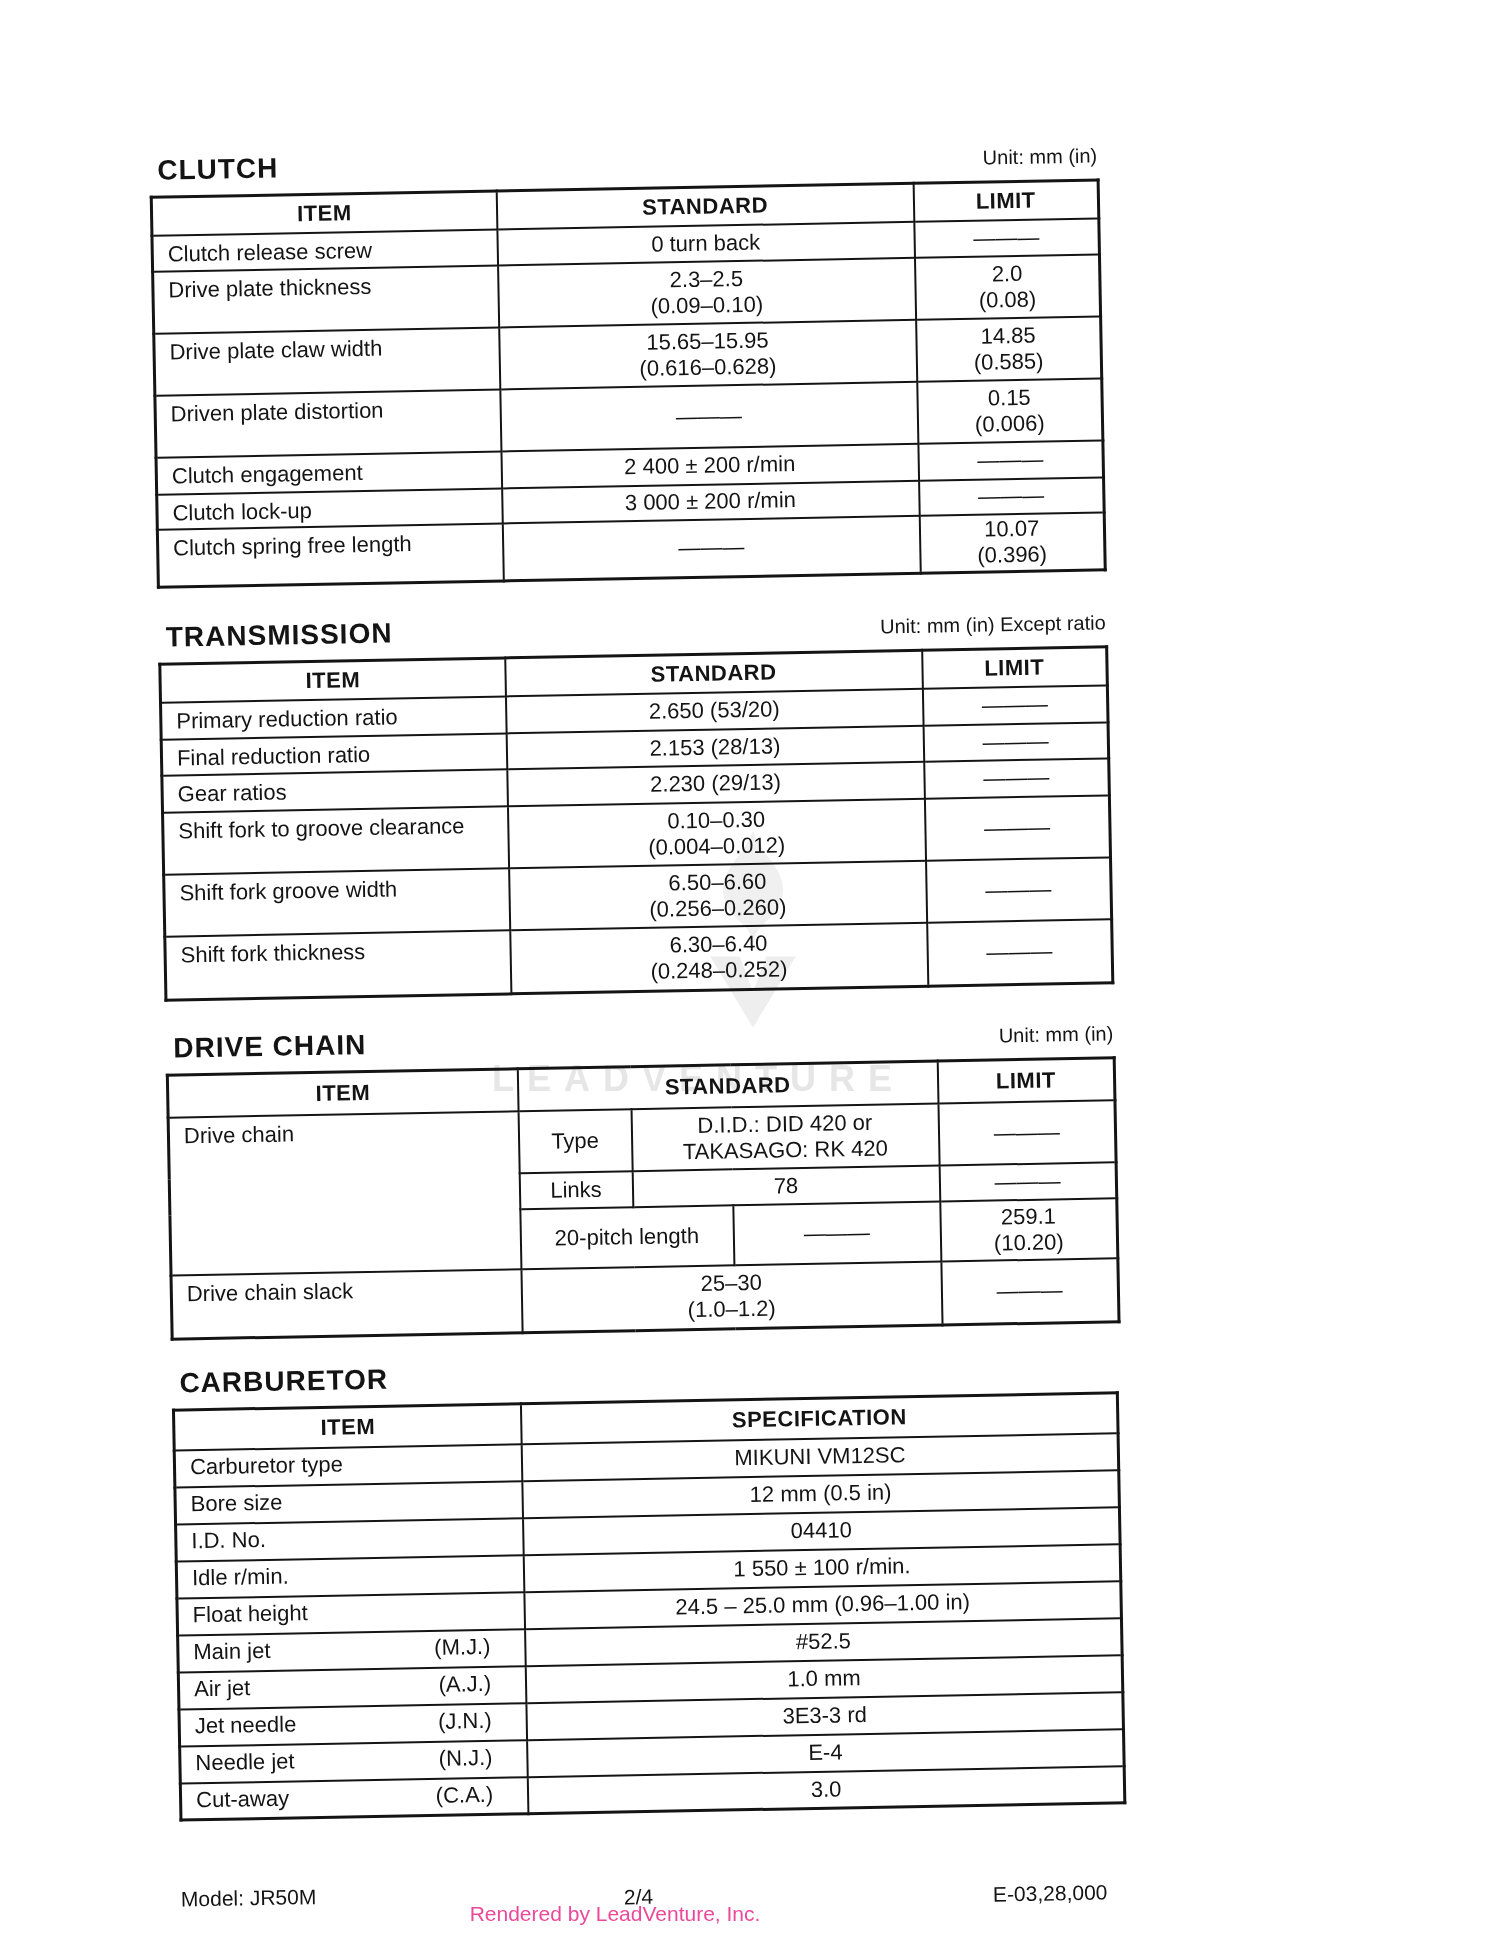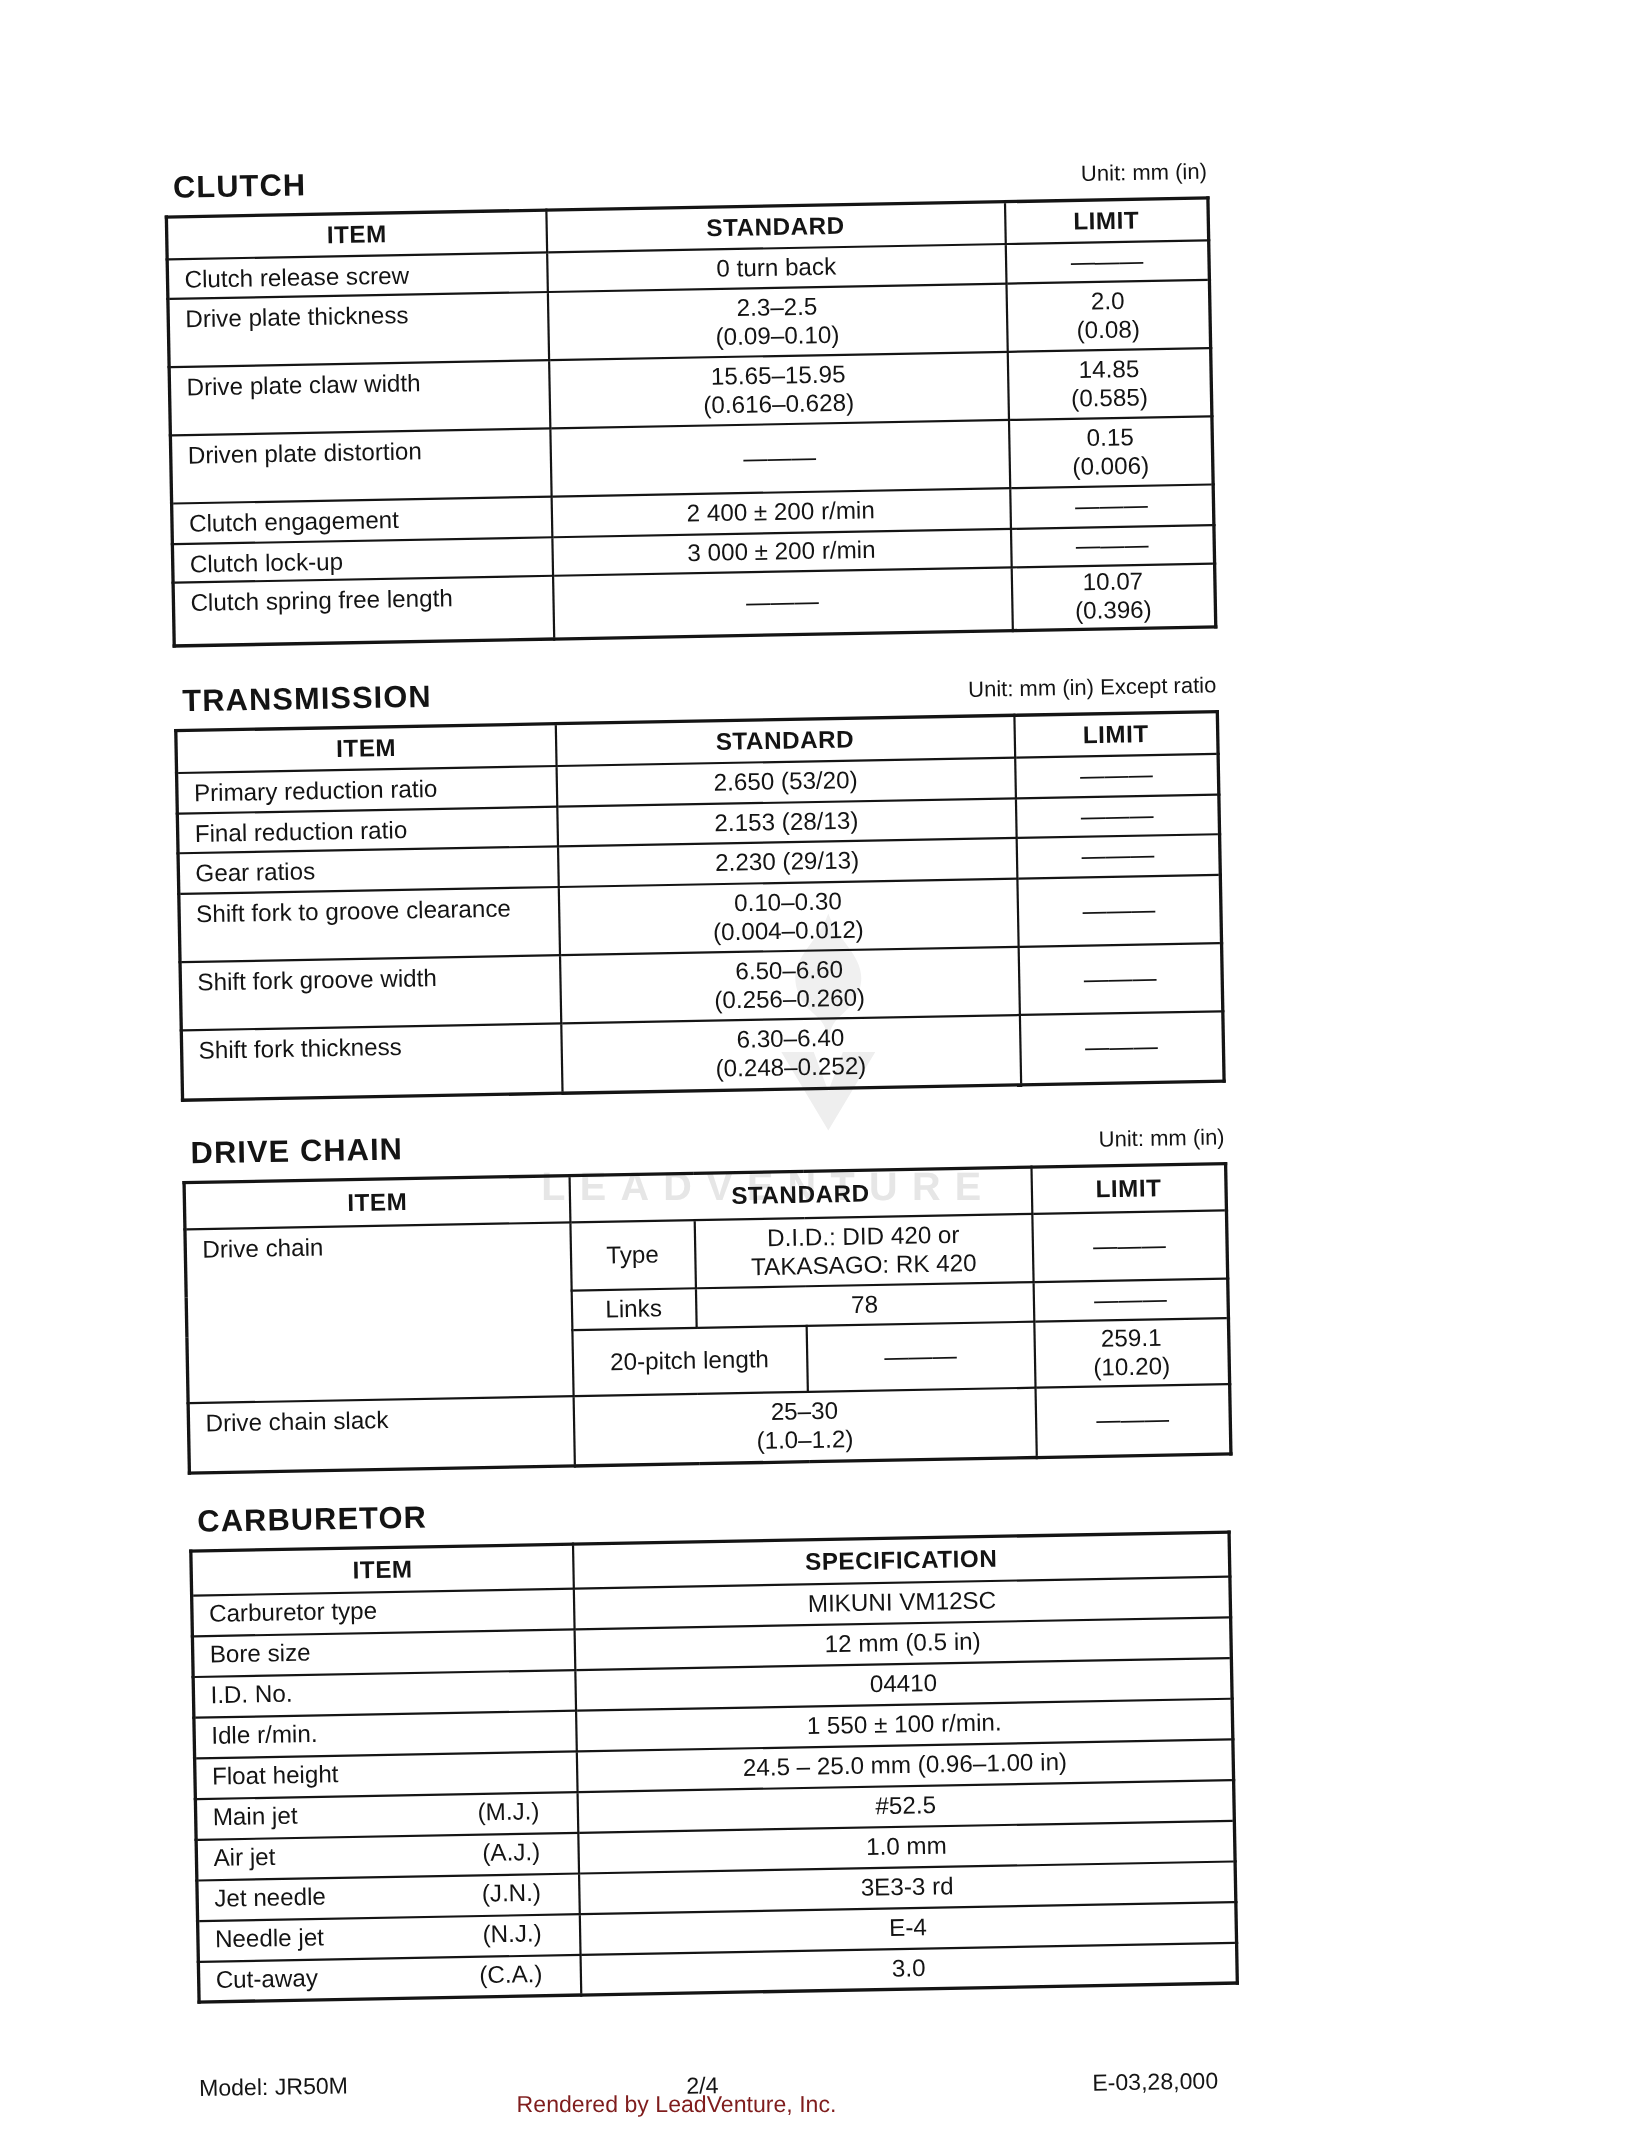--- a/index.html
+++ b/index.html
@@ -65,21 +65,21 @@
   }
   .item-flex{display:flex;justify-content:space-between;align-items:center;padding-right:28px;}
   
   .footer-row{position:relative;height:42px;margin-top:66px;font-size:21px;}
   .f-model{position:absolute;left:0;top:0;}
   .f-page{position:absolute;left:443px;top:6px;}
   .f-code{position:absolute;left:812px;top:10px;}
   .rendered-by{
     position:absolute;left:615px;top:1902px;z-index:1;
     transform:translateX(-50%);
-    font-size:21px;color:#7f1d1d;white-space:nowrap;
+    font-size:21px;color:#ec4899;white-space:nowrap;
   }
 </style>
 </head>
 <body>
 
 <div class="watermark">
   <svg class="wm-logo" width="122" height="204" viewBox="0 0 120 200">
     <path d="M60 4 C70 32 96 44 88 72 C83 90 68 94 63 106 C61 111 60 116 60 121 C60 116 59 111 57 106 C52 94 37 90 32 72 C24 44 50 32 60 4 Z" fill="#f0f0f0"></path>
     <path d="M18 128 L47 128 L60 163 L73 128 L102 128 L60 198 Z" fill="#eeeeee"></path>
   </svg>

